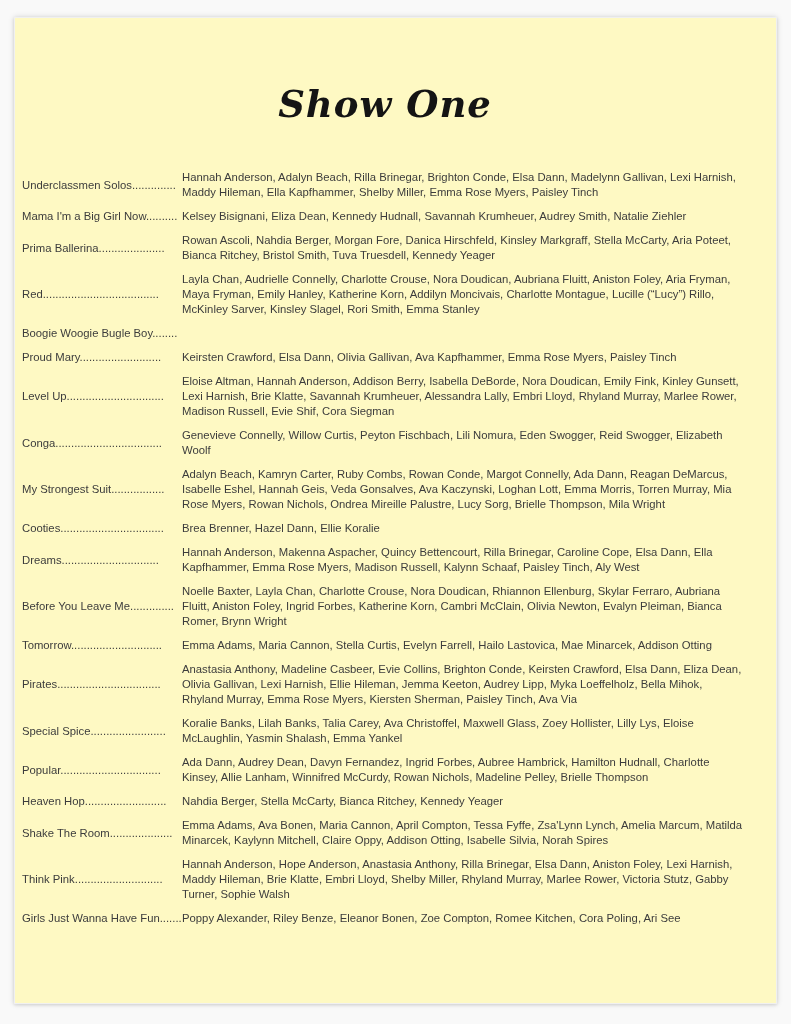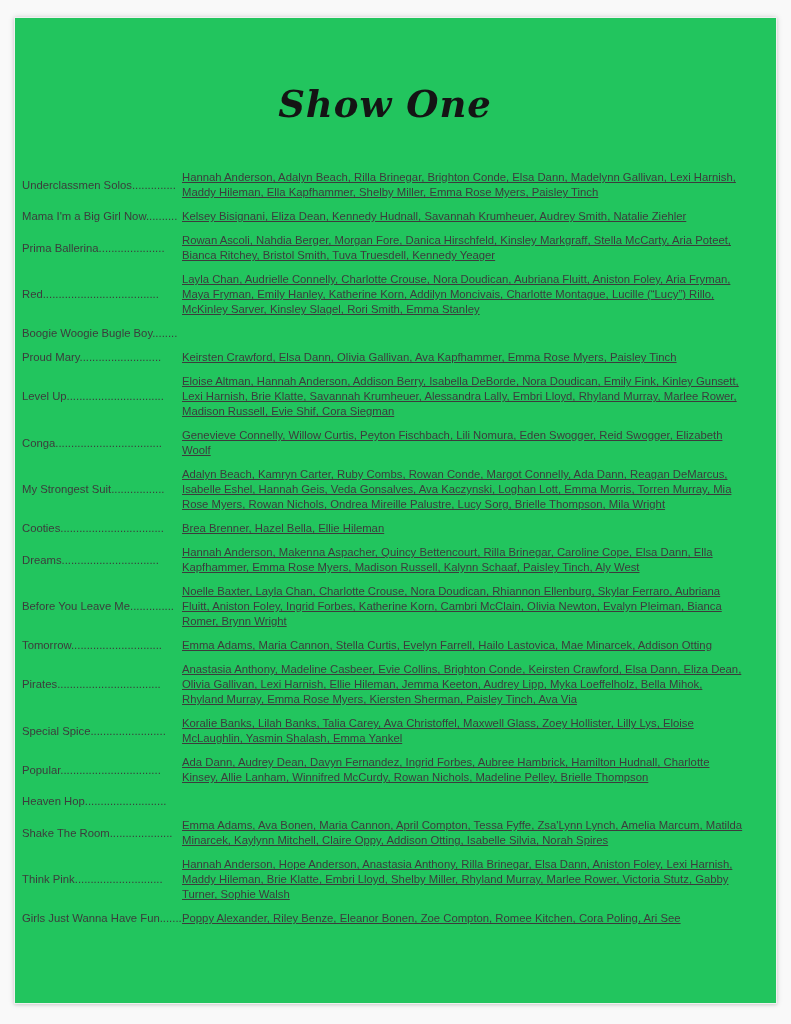--- a/index.html
+++ b/index.html
@@ -4,21 +4,21 @@
 <style>
   * { margin: 0; padding: 0; box-sizing: border-box; }
   html, body {
     background: #f9f9f9;
     font-family: "Liberation Sans", sans-serif;
   }
   .page {
     width: 763px;
     height: 987px;
     margin: 17px auto 20px auto;
-    background: #22c55e;
+    background: #fef9c3;
     box-shadow: 0 0 6px rgba(0,0,0,0.14), 0 1px 3px rgba(0,0,0,0.10);
     border: 1px solid #f0f0f0;
     padding: 64px 28px 0 7px;
   }
   .show-title {
     text-align: center;
     font-family: "DejaVu Serif", serif;
     font-style: italic;
     font-weight: bold;
     font-size: 37px;
@@ -37,21 +37,20 @@
   }
   .row-title {
     flex: 0 0 160px;
     width: 160px;
     white-space: nowrap;
     overflow: hidden;
   }
   .row-names {
     flex: 1 1 auto;
     padding-right: 2px;
-    text-decoration: underline;
   }
 </style>
 </head>
 <body>
 
 <div class="page">
   <h1 class="show-title">Show One</h1>
 
   <div class="program">
   <div class="row">
@@ -93,21 +92,21 @@
     <div class="row-names">Genevieve Connelly, Willow Curtis, Peyton Fischbach, Lili Nomura, Eden Swogger, Reid Swogger, Elizabeth Woolf</div>
   </div>
 
   <div class="row">
     <div class="row-title"><span>My Strongest Suit</span><span>.................</span></div>
     <div class="row-names">Adalyn Beach, Kamryn Carter, Ruby Combs, Rowan Conde, Margot Connelly, Ada Dann, Reagan DeMarcus, Isabelle Eshel, Hannah Geis, Veda Gonsalves, Ava Kaczynski, Loghan Lott, Emma Morris, Torren Murray, Mia Rose Myers, Rowan Nichols, Ondrea Mireille Palustre, Lucy Sorg, Brielle Thompson, Mila Wright</div>
   </div>
 
   <div class="row">
     <div class="row-title"><span>Cooties</span><span>.................................</span></div>
-    <div class="row-names">Brea Brenner, Hazel Bella, Ellie Hileman</div>
+    <div class="row-names">Brea Brenner, Hazel Dann, Ellie Koralie</div>
   </div>
 
   <div class="row">
     <div class="row-title"><span>Dreams</span><span>...............................</span></div>
     <div class="row-names">Hannah Anderson, Makenna Aspacher, Quincy Bettencourt, Rilla Brinegar, Caroline Cope, Elsa Dann, Ella Kapfhammer, Emma Rose Myers, Madison Russell, Kalynn Schaaf, Paisley Tinch, Aly West</div>
   </div>
 
   <div class="row">
     <div class="row-title"><span>Before You Leave Me</span><span>..............</span></div>
     <div class="row-names">Noelle Baxter, Layla Chan, Charlotte Crouse, Nora Doudican, Rhiannon Ellenburg, Skylar Ferraro, Aubriana Fluitt, Aniston Foley, Ingrid Forbes, Katherine Korn, Cambri McClain, Olivia Newton, Evalyn Pleiman, Bianca Romer, Brynn Wright</div>
@@ -129,20 +128,21 @@
     <div class="row-names">Koralie Banks, Lilah Banks, Talia Carey, Ava Christoffel, Maxwell Glass, Zoey Hollister, Lilly Lys, Eloise McLaughlin, Yasmin Shalash, Emma Yankel</div>
   </div>
 
   <div class="row">
     <div class="row-title"><span>Popular</span><span>................................</span></div>
     <div class="row-names">Ada Dann, Audrey Dean, Davyn Fernandez, Ingrid Forbes, Aubree Hambrick, Hamilton Hudnall, Charlotte Kinsey, Allie Lanham, Winnifred McCurdy, Rowan Nichols, Madeline Pelley, Brielle Thompson</div>
   </div>
 
   <div class="row">
     <div class="row-title"><span>Heaven Hop</span><span>..........................</span></div>
+    <div class="row-names">Nahdia Berger, Stella McCarty, Bianca Ritchey, Kennedy Yeager</div>
   </div>
 
   <div class="row">
     <div class="row-title"><span>Shake The Room</span><span>....................</span></div>
     <div class="row-names">Emma Adams, Ava Bonen, Maria Cannon, April Compton, Tessa Fyffe, Zsa'Lynn Lynch, Amelia Marcum, Matilda Minarcek, Kaylynn Mitchell, Claire Oppy, Addison Otting, Isabelle Silvia, Norah Spires</div>
   </div>
 
   <div class="row">
     <div class="row-title"><span>Think Pink</span><span>............................</span></div>
     <div class="row-names">Hannah Anderson, Hope Anderson, Anastasia Anthony, Rilla Brinegar, Elsa Dann, Aniston Foley, Lexi Harnish, Maddy Hileman, Brie Klatte, Embri Lloyd, Shelby Miller, Rhyland Murray, Marlee Rower, Victoria Stutz, Gabby Turner, Sophie Walsh</div>

